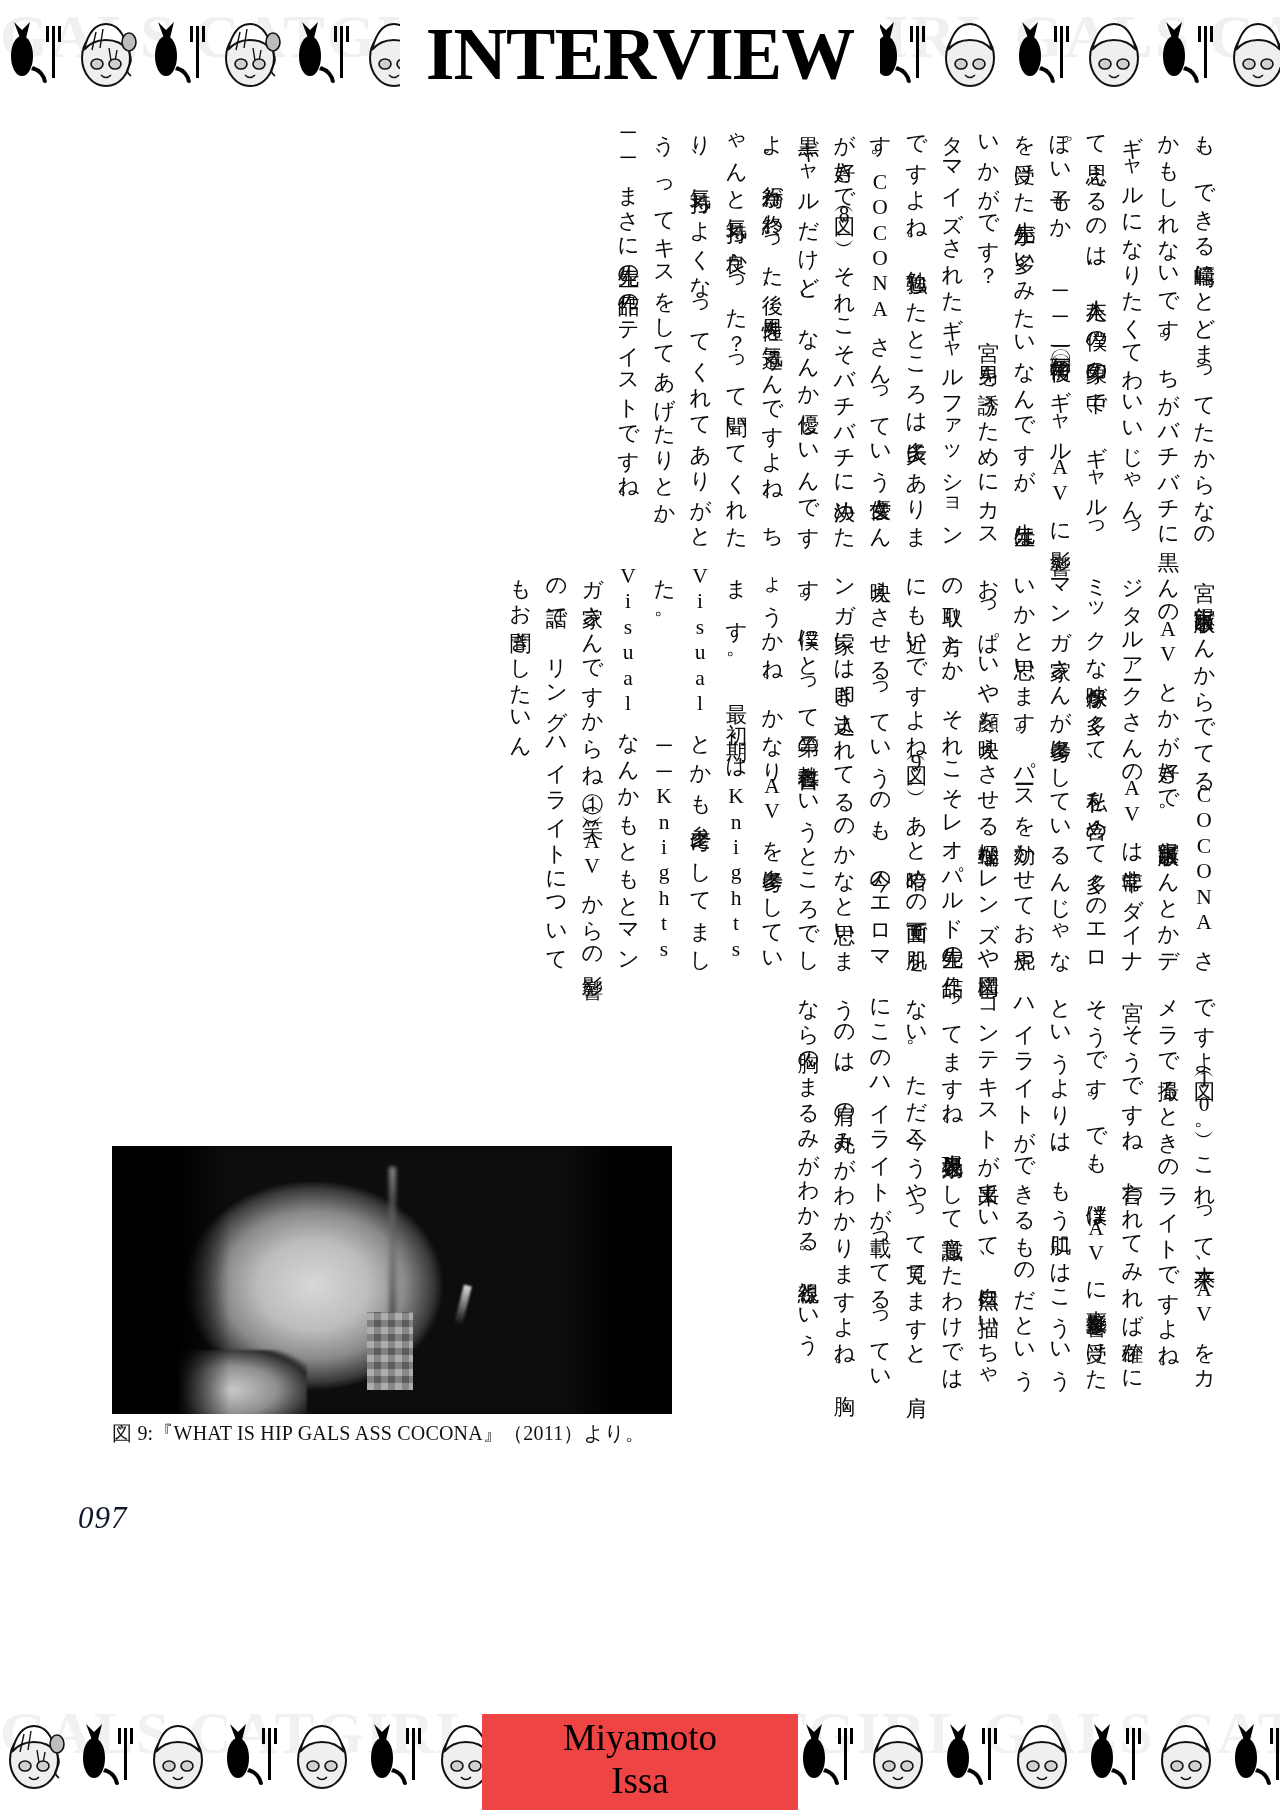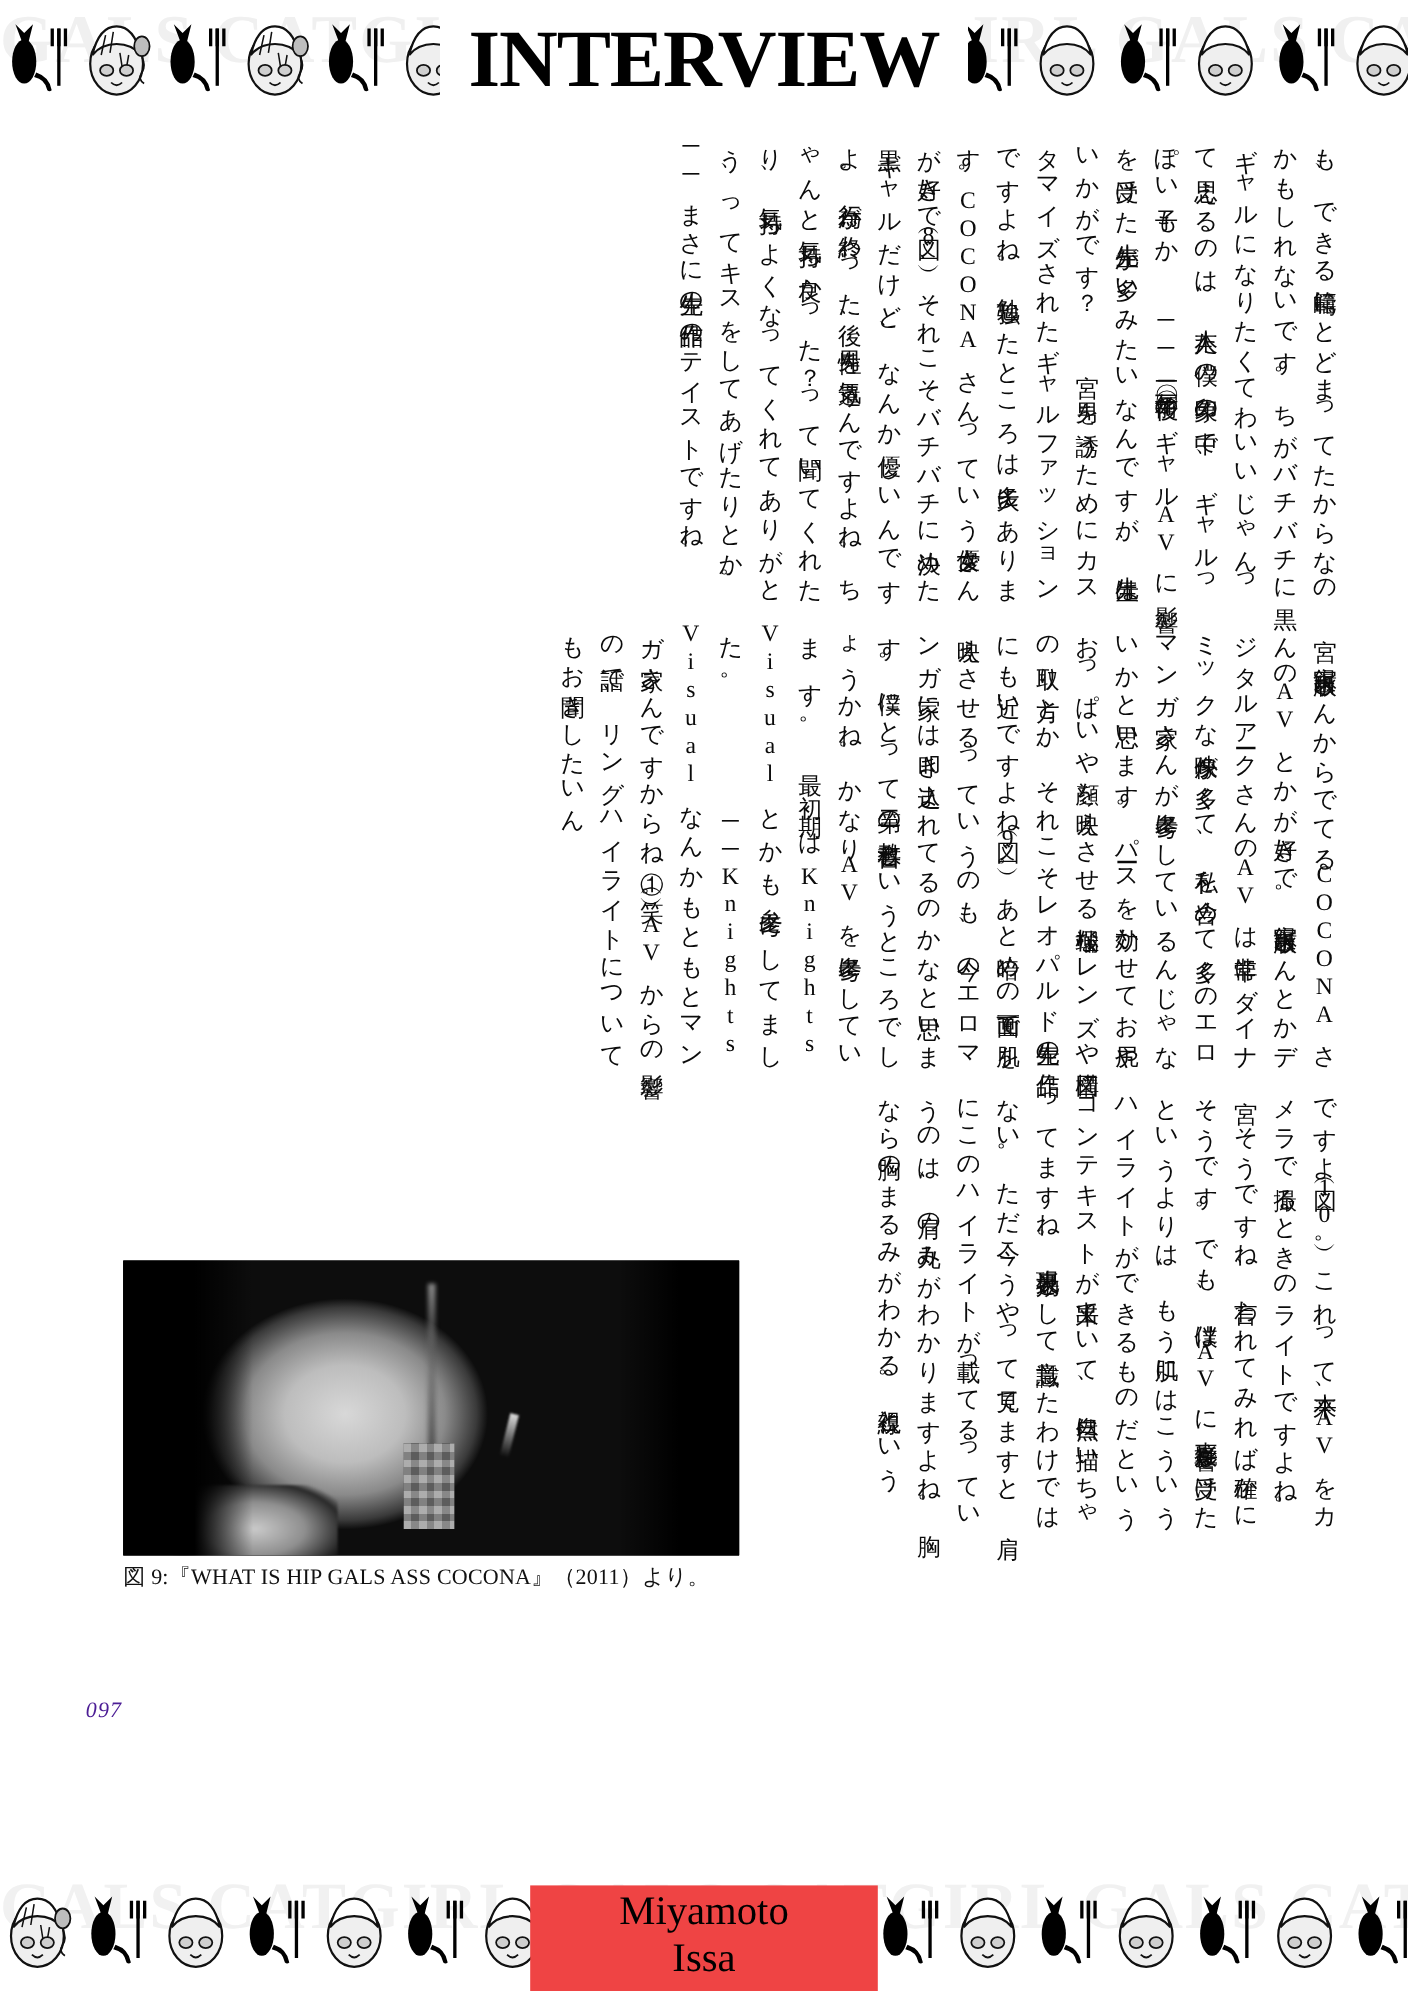--- a/index.html
+++ b/index.html
@@ -123,23 +123,23 @@
     position:absolute;left:112px;top:1420px;width:760px;
     font-family:"Liberation Serif","DejaVu Serif",serif;
     font-size:20px;
     letter-spacing:0.2px;
     color:#111;
     white-space:nowrap;
   }
 
   
   .page-number{
-    position:absolute;left:78px;top:1544px;
+    position:absolute;left:78px;top:1500px;
     font-family:"Liberation Serif","DejaVu Serif",serif;
-    font-style:italic;font-size:20px;letter-spacing:1px;color:#4c1d95;
+    font-style:italic;font-size:31px;letter-spacing:1px;color:#0f172a;
   }
   .footer{
     position:absolute;left:0;bottom:0;width:1280px;height:116px;overflow:hidden;
   }
   .footer-watermark{
     position:absolute;left:0;top:10px;width:1280px;height:100px;
     font-family:"Liberation Serif",serif;
     font-size:60px;font-weight:700;letter-spacing:2px;
     color:#f1f1f1;white-space:nowrap;overflow:hidden;line-height:46px;
   }

